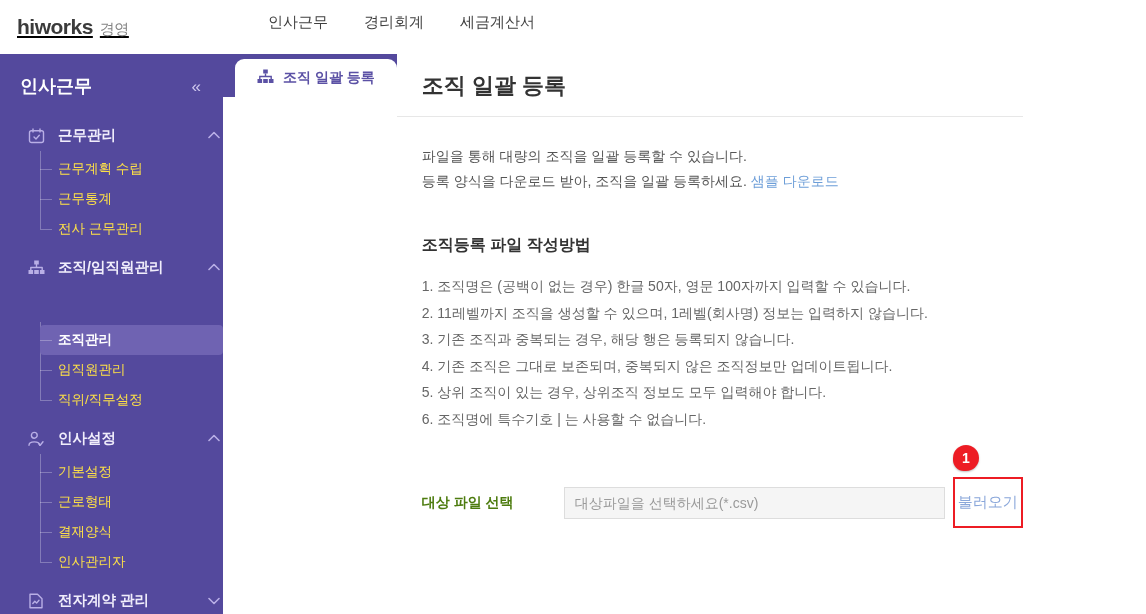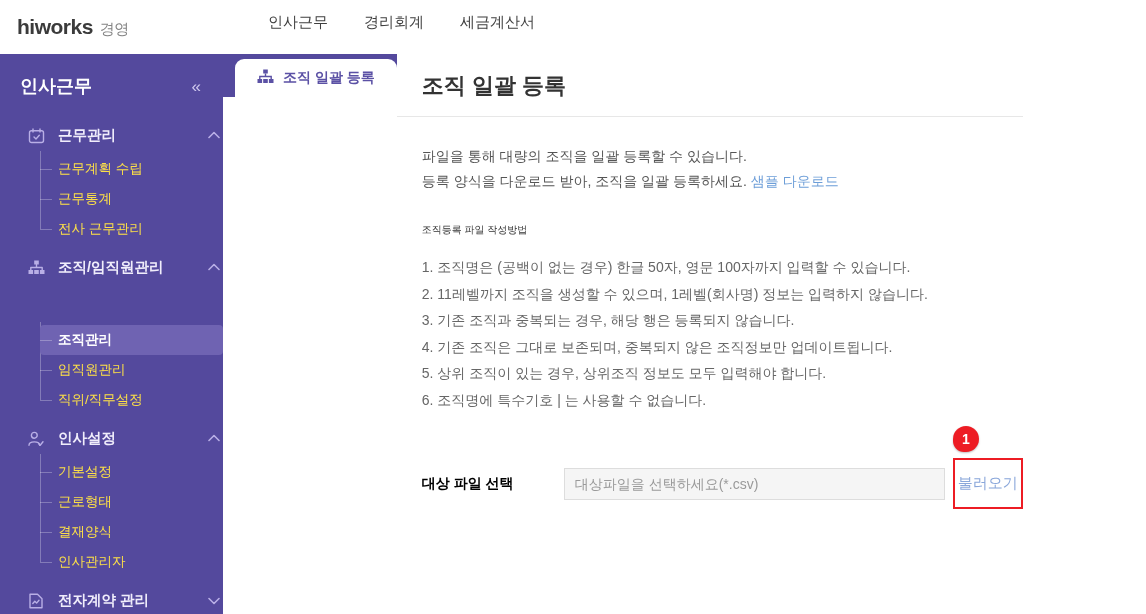--- a/index.html
+++ b/index.html
@@ -1,20 +1,20 @@
 <!DOCTYPE html>
 <html><head>
 <meta charset="utf-8">
 <style>
   * { margin:0; padding:0; box-sizing:border-box; }
   html,body { width:1146px; height:614px; overflow:hidden; background:#fff;
     font-family:"Liberation Sans","DejaVu Sans",sans-serif; }
 
   
-  .top-header { height:54px; background:#fff; display:flex; align-items:center; position:relative; }
+  .top-header { height:54px; background:#fff; display:flex; align-items:center; position:relative;text-decoration:underline; }
   .logo { margin-left:17px; font-size:21px; font-weight:700; color:#3b3b3b; letter-spacing:-0.5px; }
   .logo-suffix { font-size:15px; font-weight:400; color:#848484; margin-left:7px; }
   .top-nav { position:absolute; left:268px; top:0; height:45px; display:flex; align-items:center; gap:36px; }
   .top-nav-item { font-size:15px; color:#3f3f3f; cursor:pointer; white-space:nowrap; }
 
   
   .app-body { display:flex; height:569px; }
 
   
   .sidebar { width:223px; flex-shrink:0; background:#54499d; color:#fff; overflow:hidden; }
@@ -49,25 +49,25 @@
   svg.ticon { stroke:#5b51a5; fill:none; stroke-width:1.4; }
   svg.ticon .fillpart { fill:#5b51a5; stroke:none; }
 
   .content { padding-left:25px; }
   .page-title { margin:17px 0 15px; font-size:22px; font-weight:700; color:#333; }
   .title-divider { border-bottom:1px solid #e7e7e7; margin-left:-25px; }
 
   .intro { margin-top:27px; font-size:14px; color:#555; line-height:25px; }
   .sample-link { color:#6d9ed8; cursor:pointer;text-align:center; }
 
-  .instr-heading { margin-top:29px; font-size:10px; font-weight:400; color:#333; }
+  .instr-heading { margin-top:41px; font-size:16px; font-weight:700; color:#333; }
   .instr-list { margin-top:17px; font-size:14px; color:#666; line-height:26.5px; list-style:none; }
 
   .file-row { margin-top:45px; display:flex; align-items:center; }
-  .file-label { width:142px; font-size:14px; font-weight:700; color:#000000; flex-shrink:0; }
+  .file-label { width:142px; font-size:14px; font-weight:700; color:#4d7c0f; flex-shrink:0; }
   .file-input { width:381px; height:29px; background:#f5f5f5; border:1px solid #ddd;
     padding:15px 10px; font-size:14px; color:#333; font-family:inherit; outline:none; }
   .file-input::placeholder { color:#9a9a9a; }
   .load-wrap { position:relative; margin-left:8px; }
   .load-btn { display:inline-block; font-size:15px; color:#8aa7da; border:2px solid #ed1c24;
     padding:14px 3px; background:transparent; cursor:pointer; font-family:inherit; }
   .step-badge { position:absolute; top:-32px; left:0; width:26px; height:26px; background:#ed1c24;
     border-radius:50% 50% 50% 42%; color:#fff; font-size:14px; font-weight:700;
     display:flex; align-items:center; justify-content:center; box-shadow:0 1px 2px rgba(0,0,0,0.25); }
 </style>

